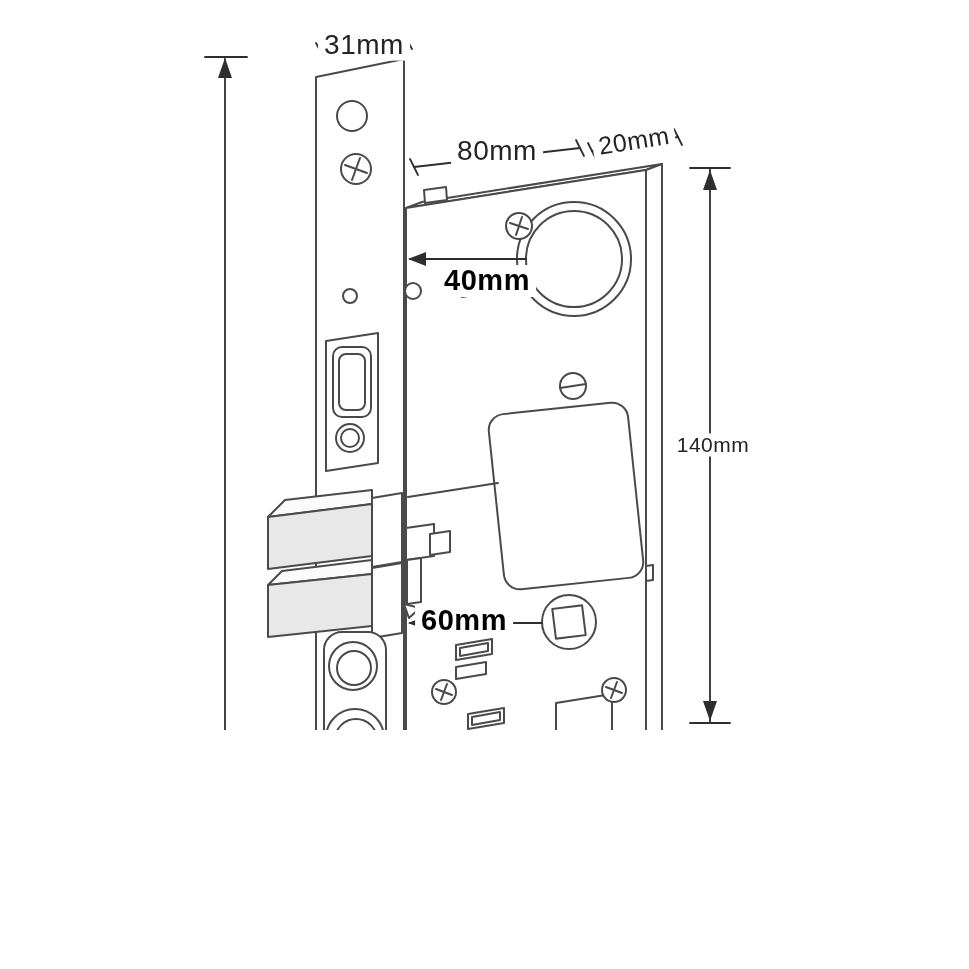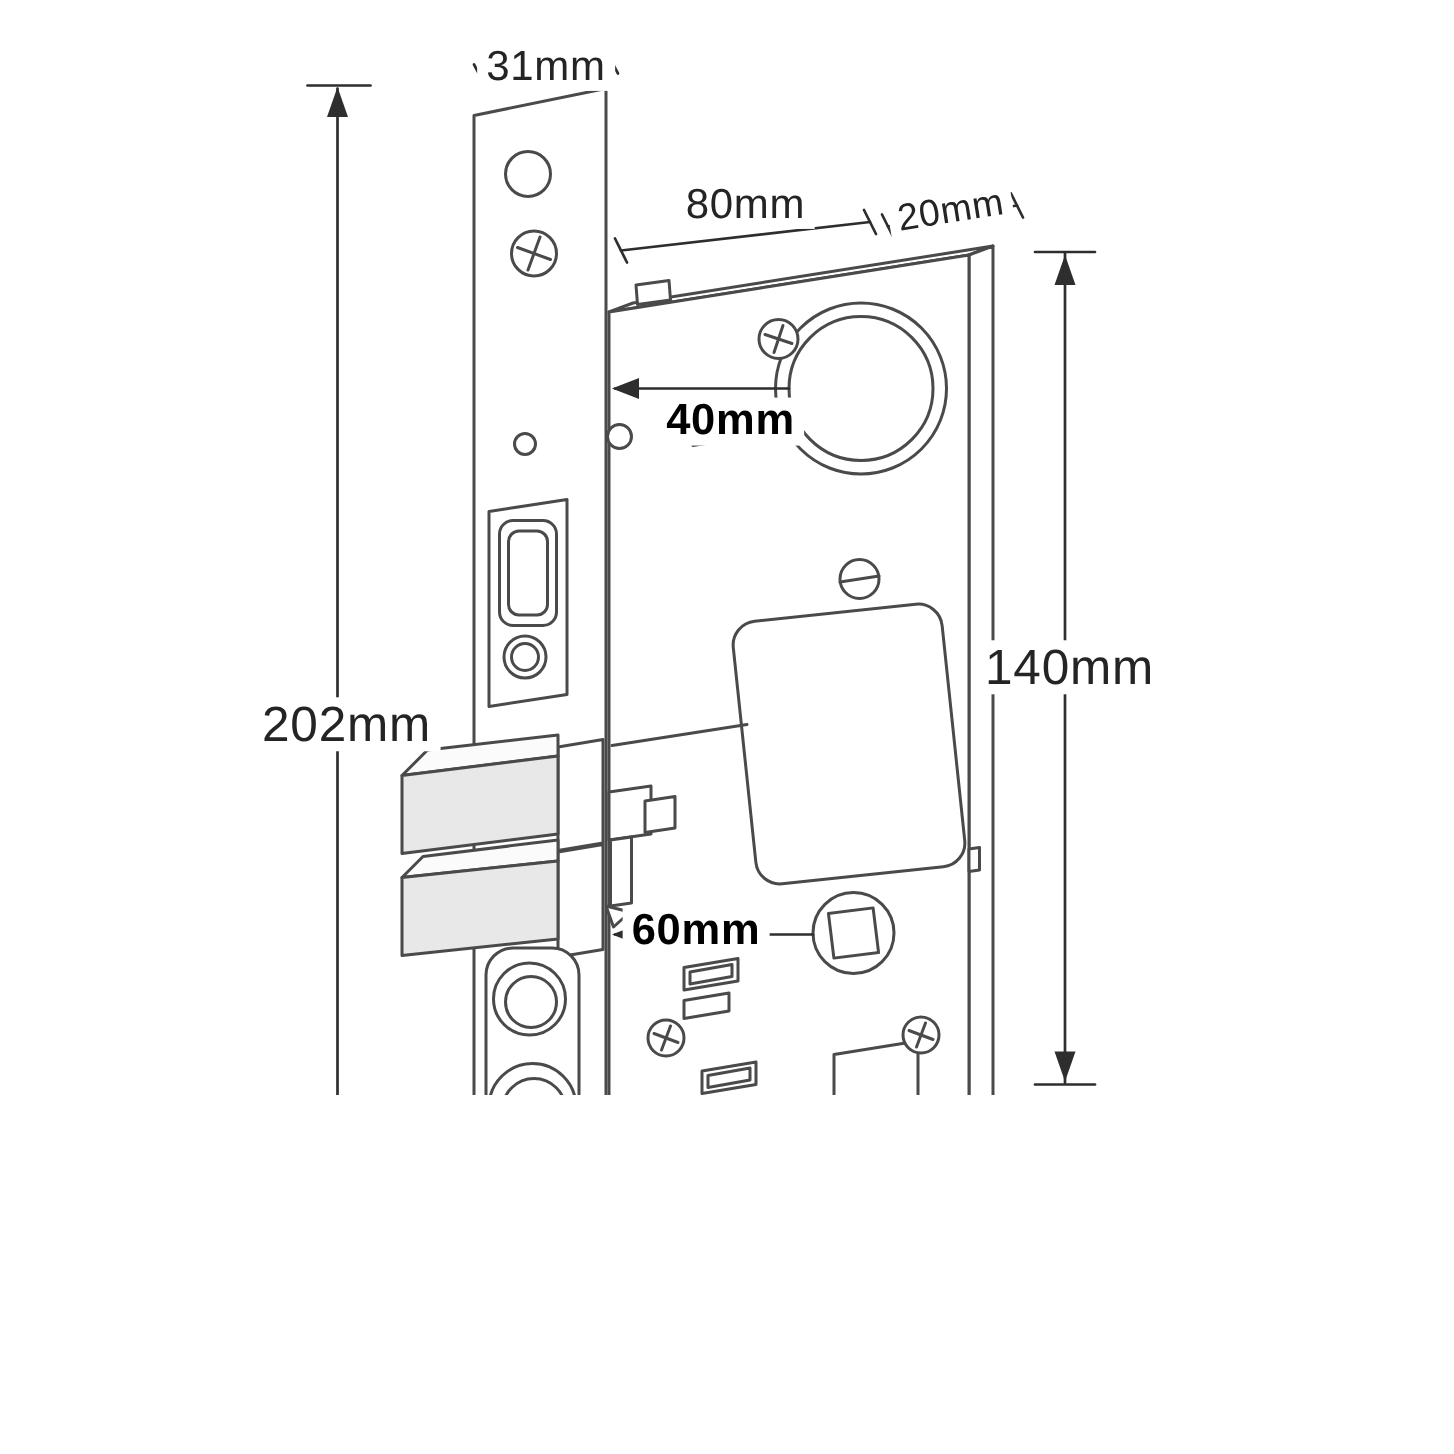--- a/index.html
+++ b/index.html
@@ -12,21 +12,21 @@
   .stage > svg{position:absolute;left:0;top:0;}
   .face{fill:var(--face-fill);stroke:var(--outline);stroke-width:2;stroke-linejoin:round;}
   .ln{fill:none;stroke:var(--outline);stroke-width:2;stroke-linecap:round;stroke-linejoin:round;}
   .topface{fill:#fbfbfb;stroke:var(--outline);stroke-width:2;stroke-linejoin:round;}
   .shade{fill:var(--bolt-shade);stroke:var(--outline);stroke-width:2;stroke-linejoin:round;}
   .dim line{stroke:var(--dimension);stroke-width:1.8;stroke-linecap:round;}
   .dimfill{fill:var(--dimension);stroke:none;}
   .dim-label{position:absolute;transform:translate(-50%,-50%);background:var(--background);
              padding:0 6px;font-size:28px;letter-spacing:.5px;color:var(--label-text);
              white-space:nowrap;line-height:1.1;}
-  .dim-label.big{font-size:33px;}
+  .dim-label.big{font-size:21px;}
   .dim-label.bold{font-weight:700;color:var(--bold-label-text);font-size:29px;}
   .dim-label.tilt{transform:translate(-50%,-50%) rotate(-9deg);font-size:25px;}
   .bottom-line{position:absolute;left:292px;top:964px;width:386px;height:4px;background:#3c3c3c;}
 </style>
 </head>
 <body>
 
 <div class="stage">
 
   <svg width="969" height="969" viewBox="0 0 969 969">
@@ -180,21 +180,20 @@
       </g>
 
       <g>
         <line x1="410" y1="623" x2="542" y2="623"></line>
         <polygon class="dimfill" points="408,623 426,616 426,630"></polygon>
       </g>
     </g>
   </svg>
 
   <div class="dim-label" style="left:364px;top:45px;">31mm</div>
-  <div class="dim-label" style="left:497px;top:137px;">80mm</div>
+  <div class="dim-label" style="left:497px;top:151px;">80mm</div>
   <div class="dim-label tilt" style="left:634px;top:141px;">20mm</div>
   <div class="dim-label bold" style="left:487px;top:257px;margin-top:24px;">40mm</div>
   <div class="dim-label big" style="left:713px;top:445px;">140mm</div>
-  <div class="dim-label big" style="left:231px;top:483px;">202mm</div>
   <div class="dim-label bold" style="left:464px;top:621px;">60mm</div>
 
   <div class="bottom-line"></div>
 </div>
 
 </body></html>

